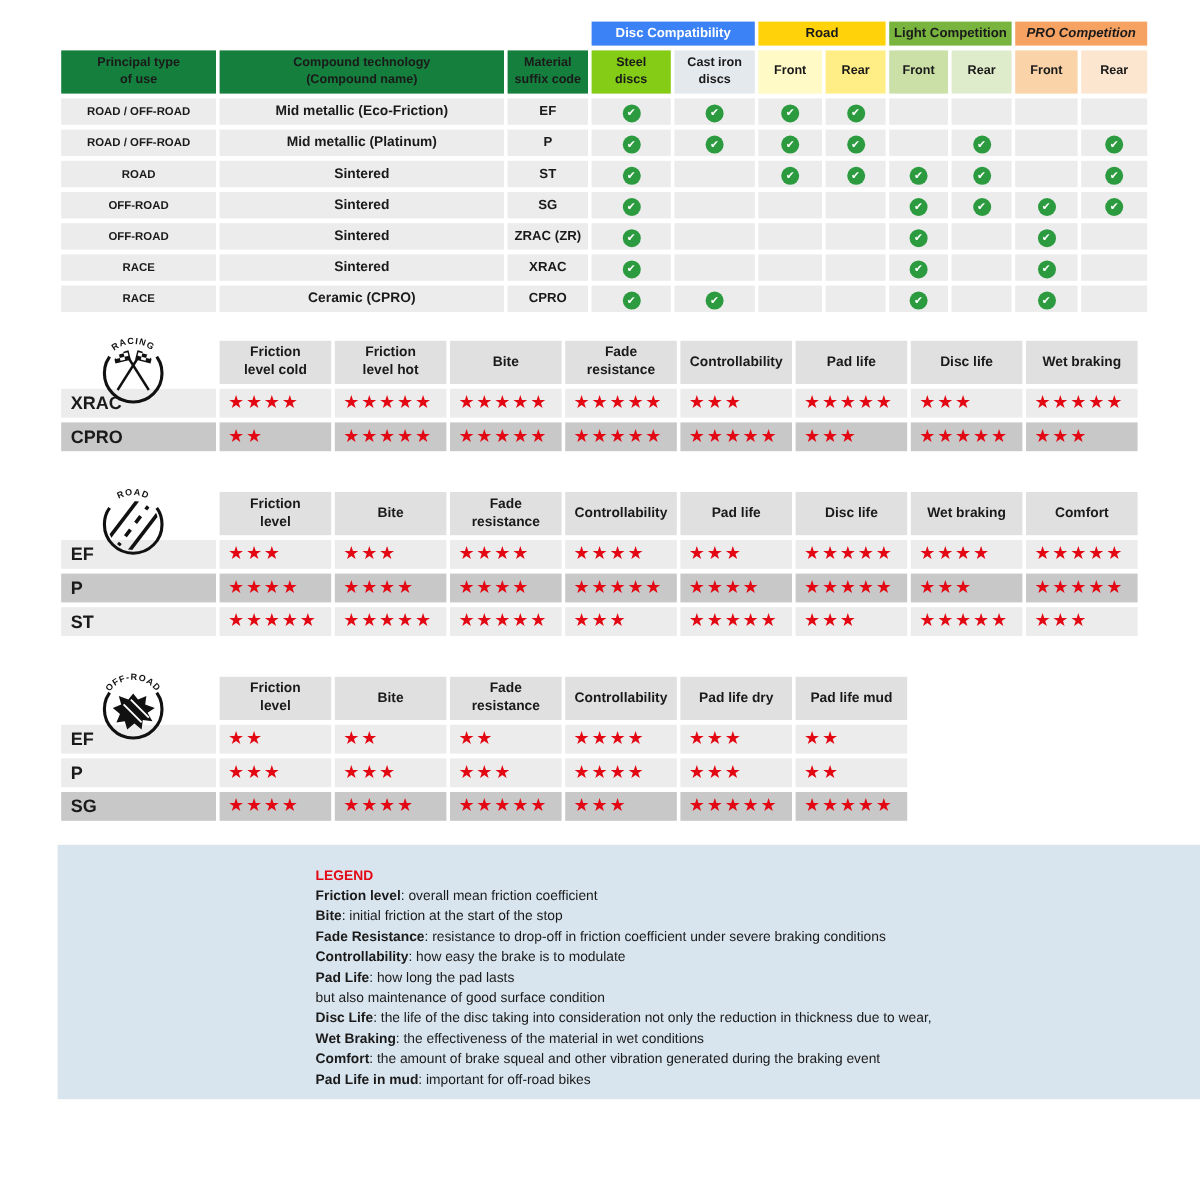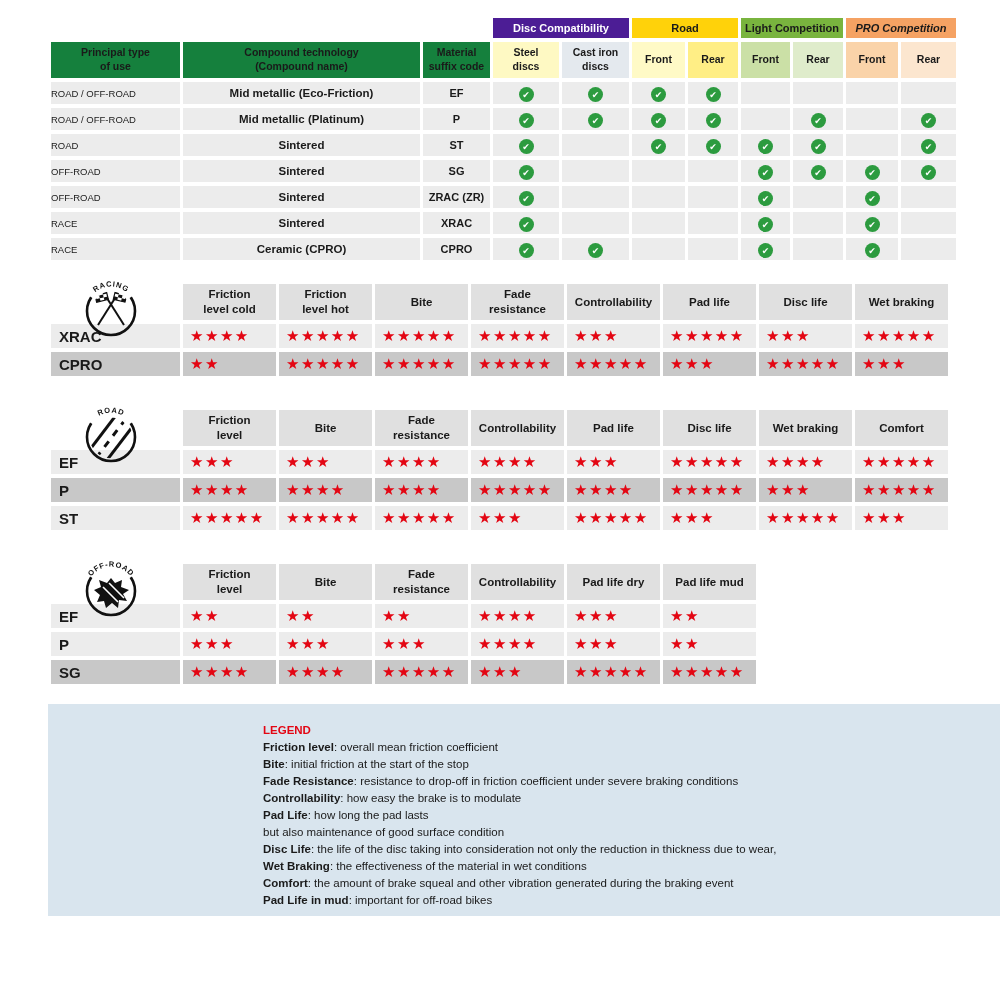--- a/index.html
+++ b/index.html
@@ -8,21 +8,21 @@
 
   table{border-collapse:separate;border-spacing:3px 4px;table-layout:fixed}
   td{overflow:hidden}
   .blank{background:transparent}
 
   
   .compat .group{height:20px;text-align:center;font-weight:bold;font-size:11px;vertical-align:middle}
   .compat .chead{height:36px;text-align:center;vertical-align:middle;font-weight:bold;font-size:10.5px;line-height:1.3;white-space:pre-line}
   .compat .gray{background:#15803d}
   .compat .cell{background:var(--row-light,#ececec);height:22px;vertical-align:middle;text-align:center}
-  .compat .use{text-align:left;font-size:9.5px;font-weight:normal}
+  .compat .use{text-align:center;font-size:9.5px;font-weight:bold}
   .compat .compound{font-size:11.5px;font-weight:bold}
   .compat .code{font-size:11px;font-weight:bold}
   .check{display:inline-flex;width:15px;height:15px;border-radius:50%;background:var(--check-green,#2c9b3f);
          color:#fff;font-size:9px;font-weight:bold;align-items:center;justify-content:center;
          font-family:"DejaVu Sans",sans-serif}
 
   
   .section{position:relative;margin-top:16px}
   .sec-icon{position:absolute;left:34px;top:0;width:58px;height:58px}
   .sec-racing table{margin-top:12px}
@@ -62,33 +62,33 @@
         <col style="width: 49px;">
         <col style="width: 50px;">
         <col style="width: 52px;">
         <col style="width: 55px;">
       </colgroup>
       <tbody>
         <tr class="group-row">
           <td class="blank"></td>
           <td class="blank"></td>
           <td class="blank"></td>
-          <td class="group" colspan="2" style="background: #4c1d95; color: rgb(255, 255, 255);">Disc Compatibility</td>
+          <td class="group" colspan="2" style="background: #3b82f6; color: rgb(255, 255, 255);">Disc Compatibility</td>
           <td class="group" colspan="2" style="background: rgb(255, 210, 10); color: rgb(26, 26, 26);">Road</td>
           <td class="group" colspan="2" style="background: rgb(121, 180, 62); color: rgb(26, 26, 26);">Light Competition</td>
           <td class="group" colspan="2" style="background: rgb(245, 162, 99); color: rgb(26, 26, 26); font-style: italic;">PRO Competition</td>
         </tr>
         <tr class="head-row">
           <td class="chead gray">Principal type
 of use</td>
           <td class="chead gray">Compound technology
 (Compound name)</td>
           <td class="chead gray">Material
 suffix code</td>
-          <td class="chead sub" style="background: #fef9c3;">Steel
+          <td class="chead sub" style="background: #84cc16;">Steel
 discs</td>
           <td class="chead sub" style="background: rgb(228, 233, 238);">Cast iron
 discs</td>
           <td class="chead sub" style="background: rgb(255, 250, 198);">Front</td>
           <td class="chead sub" style="background: rgb(255, 238, 133);">Rear</td>
           <td class="chead sub" style="background: rgb(203, 224, 166);">Front</td>
           <td class="chead sub" style="background: rgb(223, 236, 203);">Rear</td>
           <td class="chead sub" style="background: rgb(250, 211, 169);">Front</td>
           <td class="chead sub" style="background: rgb(252, 230, 207);">Rear</td>
         </tr>

